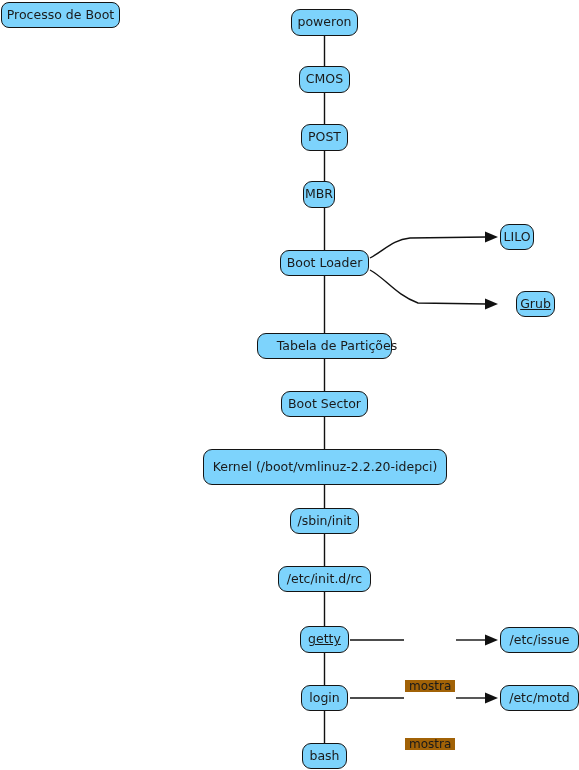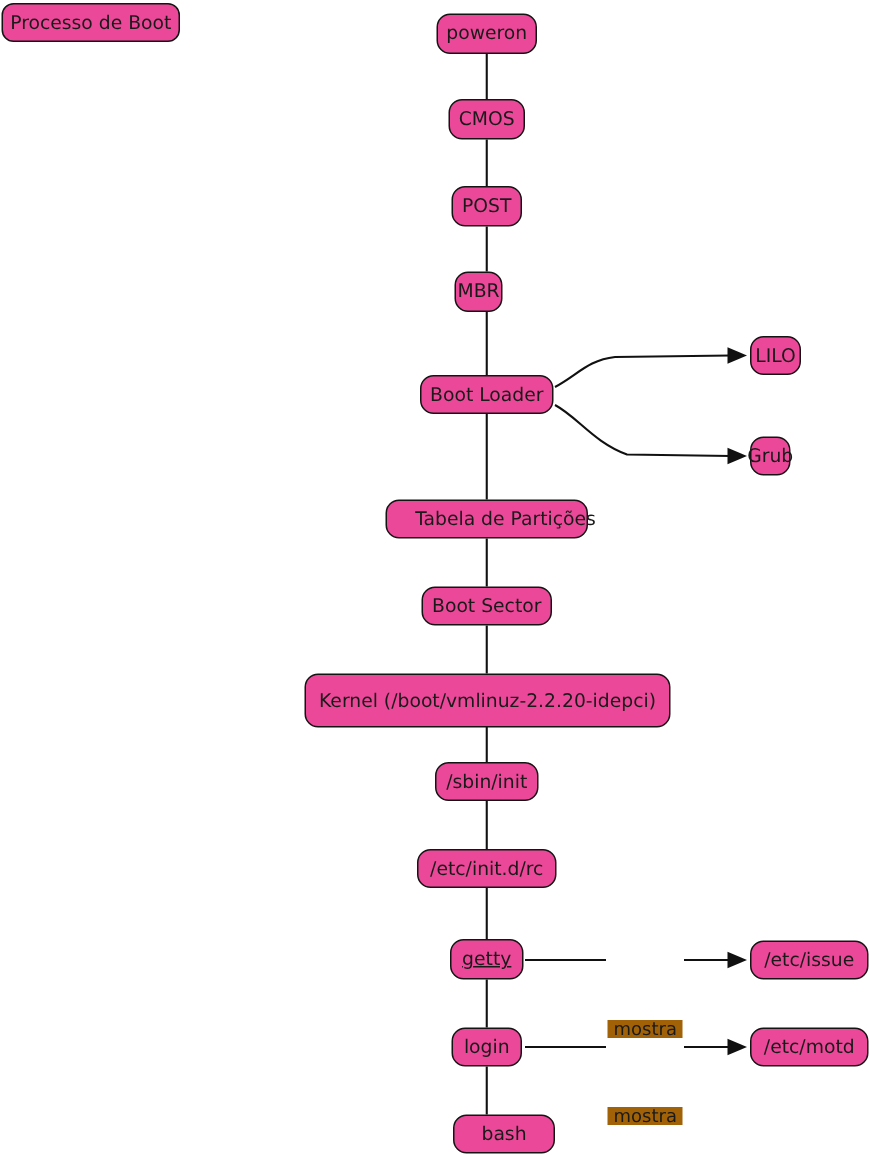--- a/index.html
+++ b/index.html
@@ -17,21 +17,21 @@
   #diagram-canvas {
     position: absolute;
     left: 0;
     top: 0;
     width: 579px;
     height: 770px;
   }
   .node {
     position: absolute;
     box-sizing: border-box;
-    background: #ec4899;
+    background: #7dd3fc;
     border: 1.3px solid #141414;
     border-radius: 9px;
     color: #1a1a1a;
     font-family: "DejaVu Sans", sans-serif;
     font-size: 12.5px;
     line-height: 1;
     display: flex;
     align-items: center;
     justify-content: center;
     white-space: nowrap;
@@ -128,21 +128,21 @@
   </div>
 
   <div class="node" style="left:280px; top:250px; width:89px; height:26px;">
     <span>Boot Loader</span>
   </div>
 
   <div class="node" style="left:500px; top:224px; width:34px; height:26px;">
     <span>LILO</span>
   </div>
 
-  <div class="node" style="left:500px; top:291px; width:27px; height:26px;">
+  <div class="node" style="left:516px; top:291px; width:39px; height:26px;text-decoration:underline;">
     <span>Grub</span>
   </div>
 
   <div class="node" style="left:257px; top:333px; width:135px; height:26px;padding-left:25px;">
     <span>Tabela de Partições</span>
   </div>
 
   <div class="node" style="left:281px; top:391px; width:87px; height:26px;">
     <span>Boot Sector</span>
   </div>
@@ -160,21 +160,21 @@
   </div>
 
   <div class="node" style="left:300px; top:626px; width:49px; height:27px;text-decoration:underline;">
     <span>getty</span>
   </div>
 
   <div class="node" style="left:301px; top:685px; width:47px; height:26px;">
     <span>login</span>
   </div>
 
-  <div class="node" style="left:302px; top:743px; width:68px; height:26px;justify-content:center;">
+  <div class="node" style="left:302px; top:743px; width:45px; height:26px;justify-content:center;">
     <span>bash</span>
   </div>
 
   <div class="node" style="left:500px; top:627px; width:79px; height:26px;">
     <span>/etc/issue</span>
   </div>
 
   <div class="node" style="left:500px; top:685px; width:79px; height:26px;">
     <span>/etc/motd</span>
   </div>

